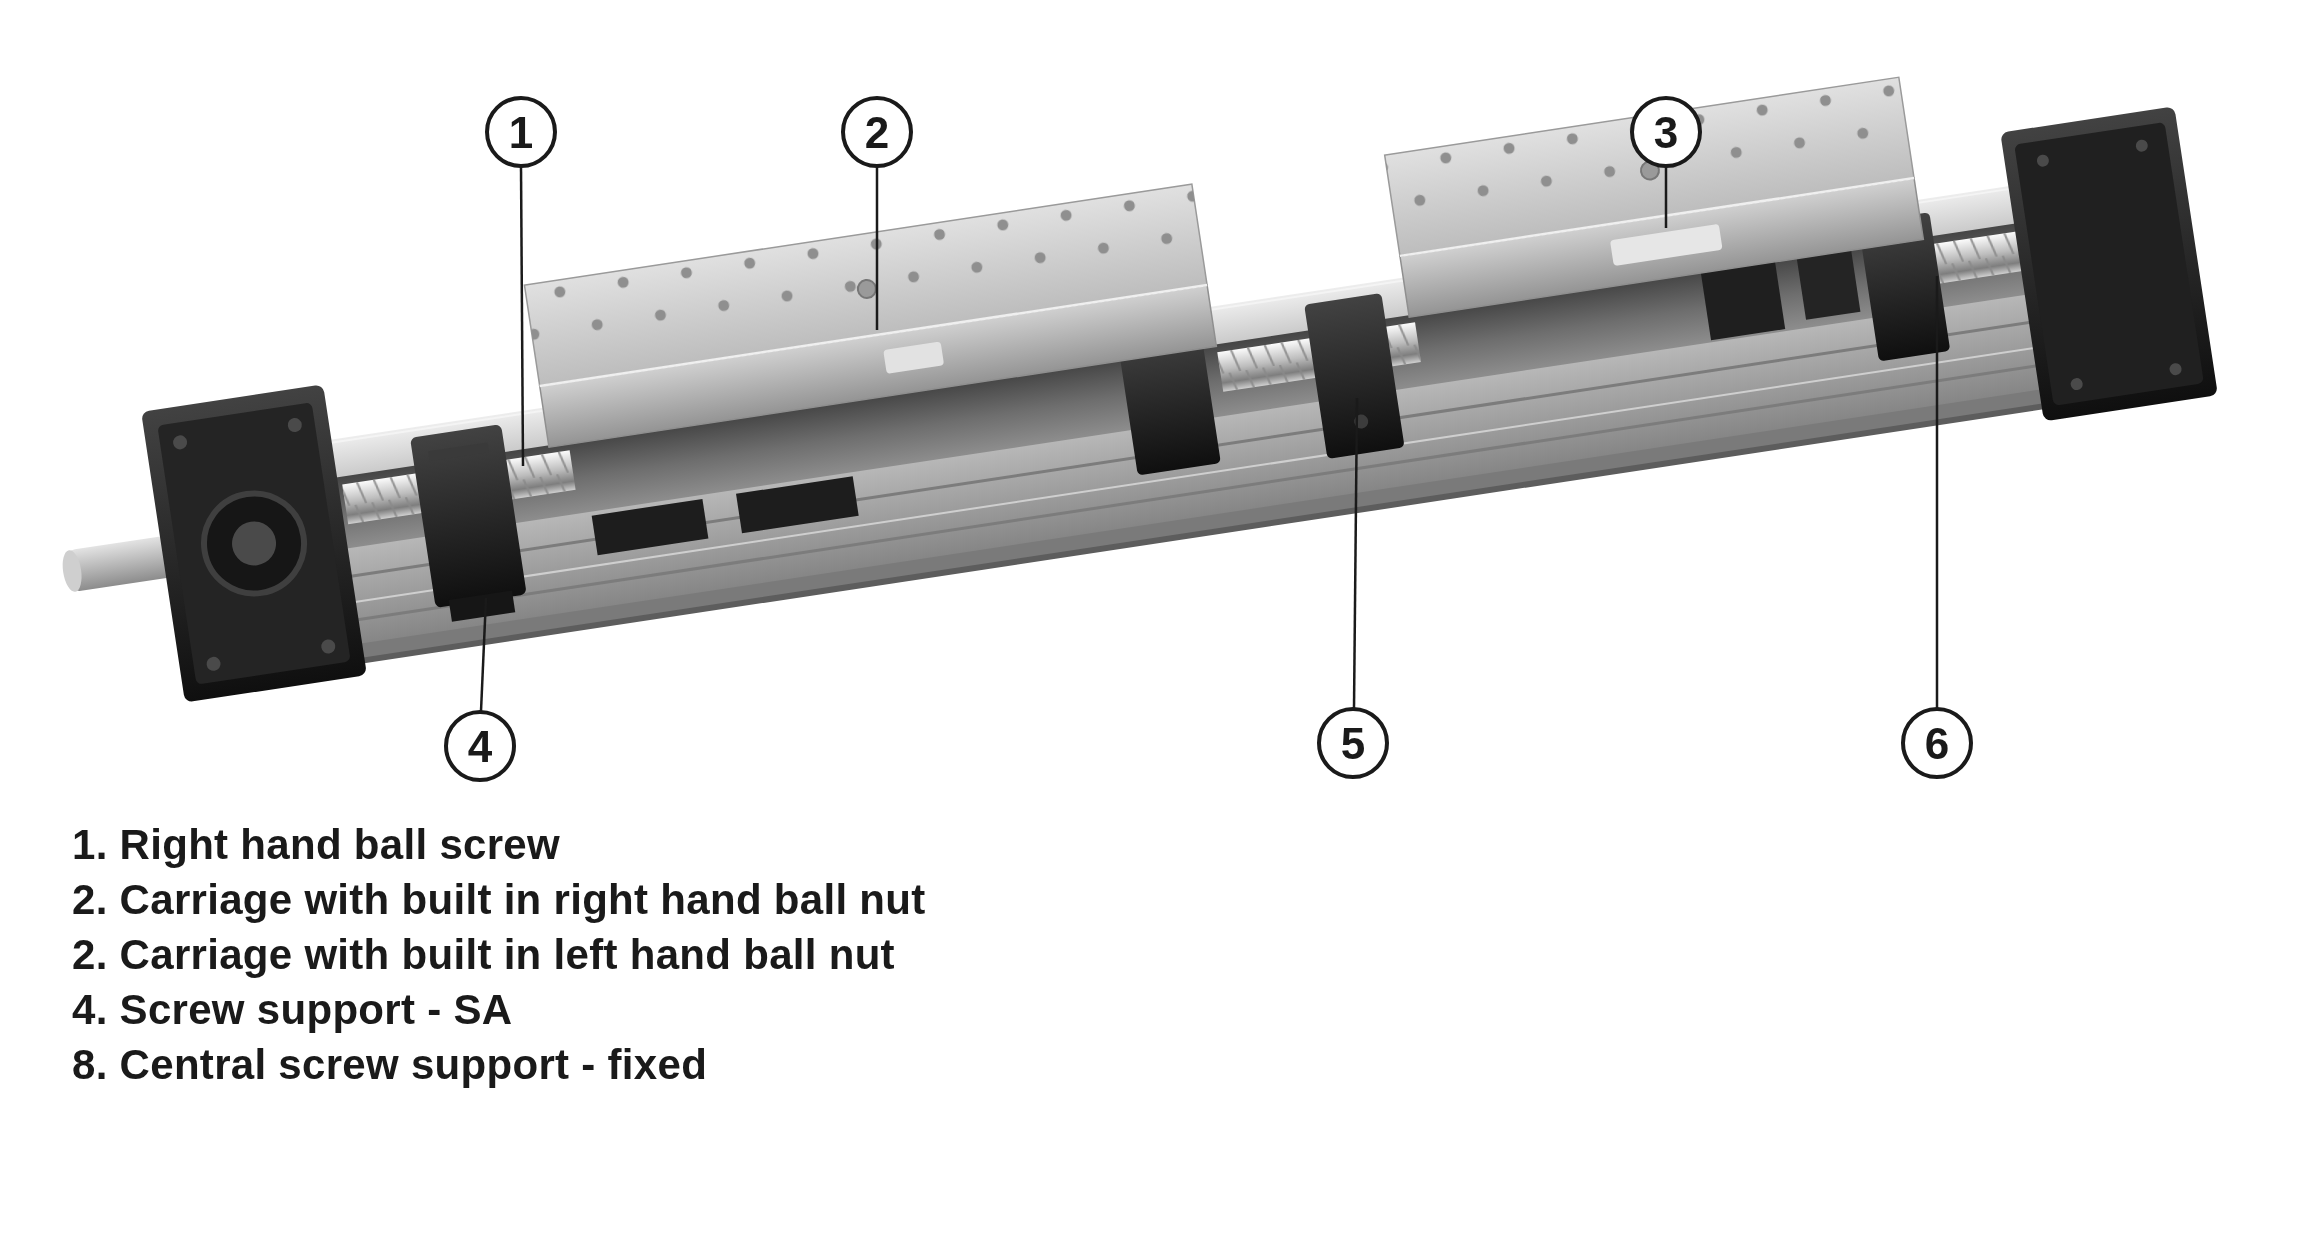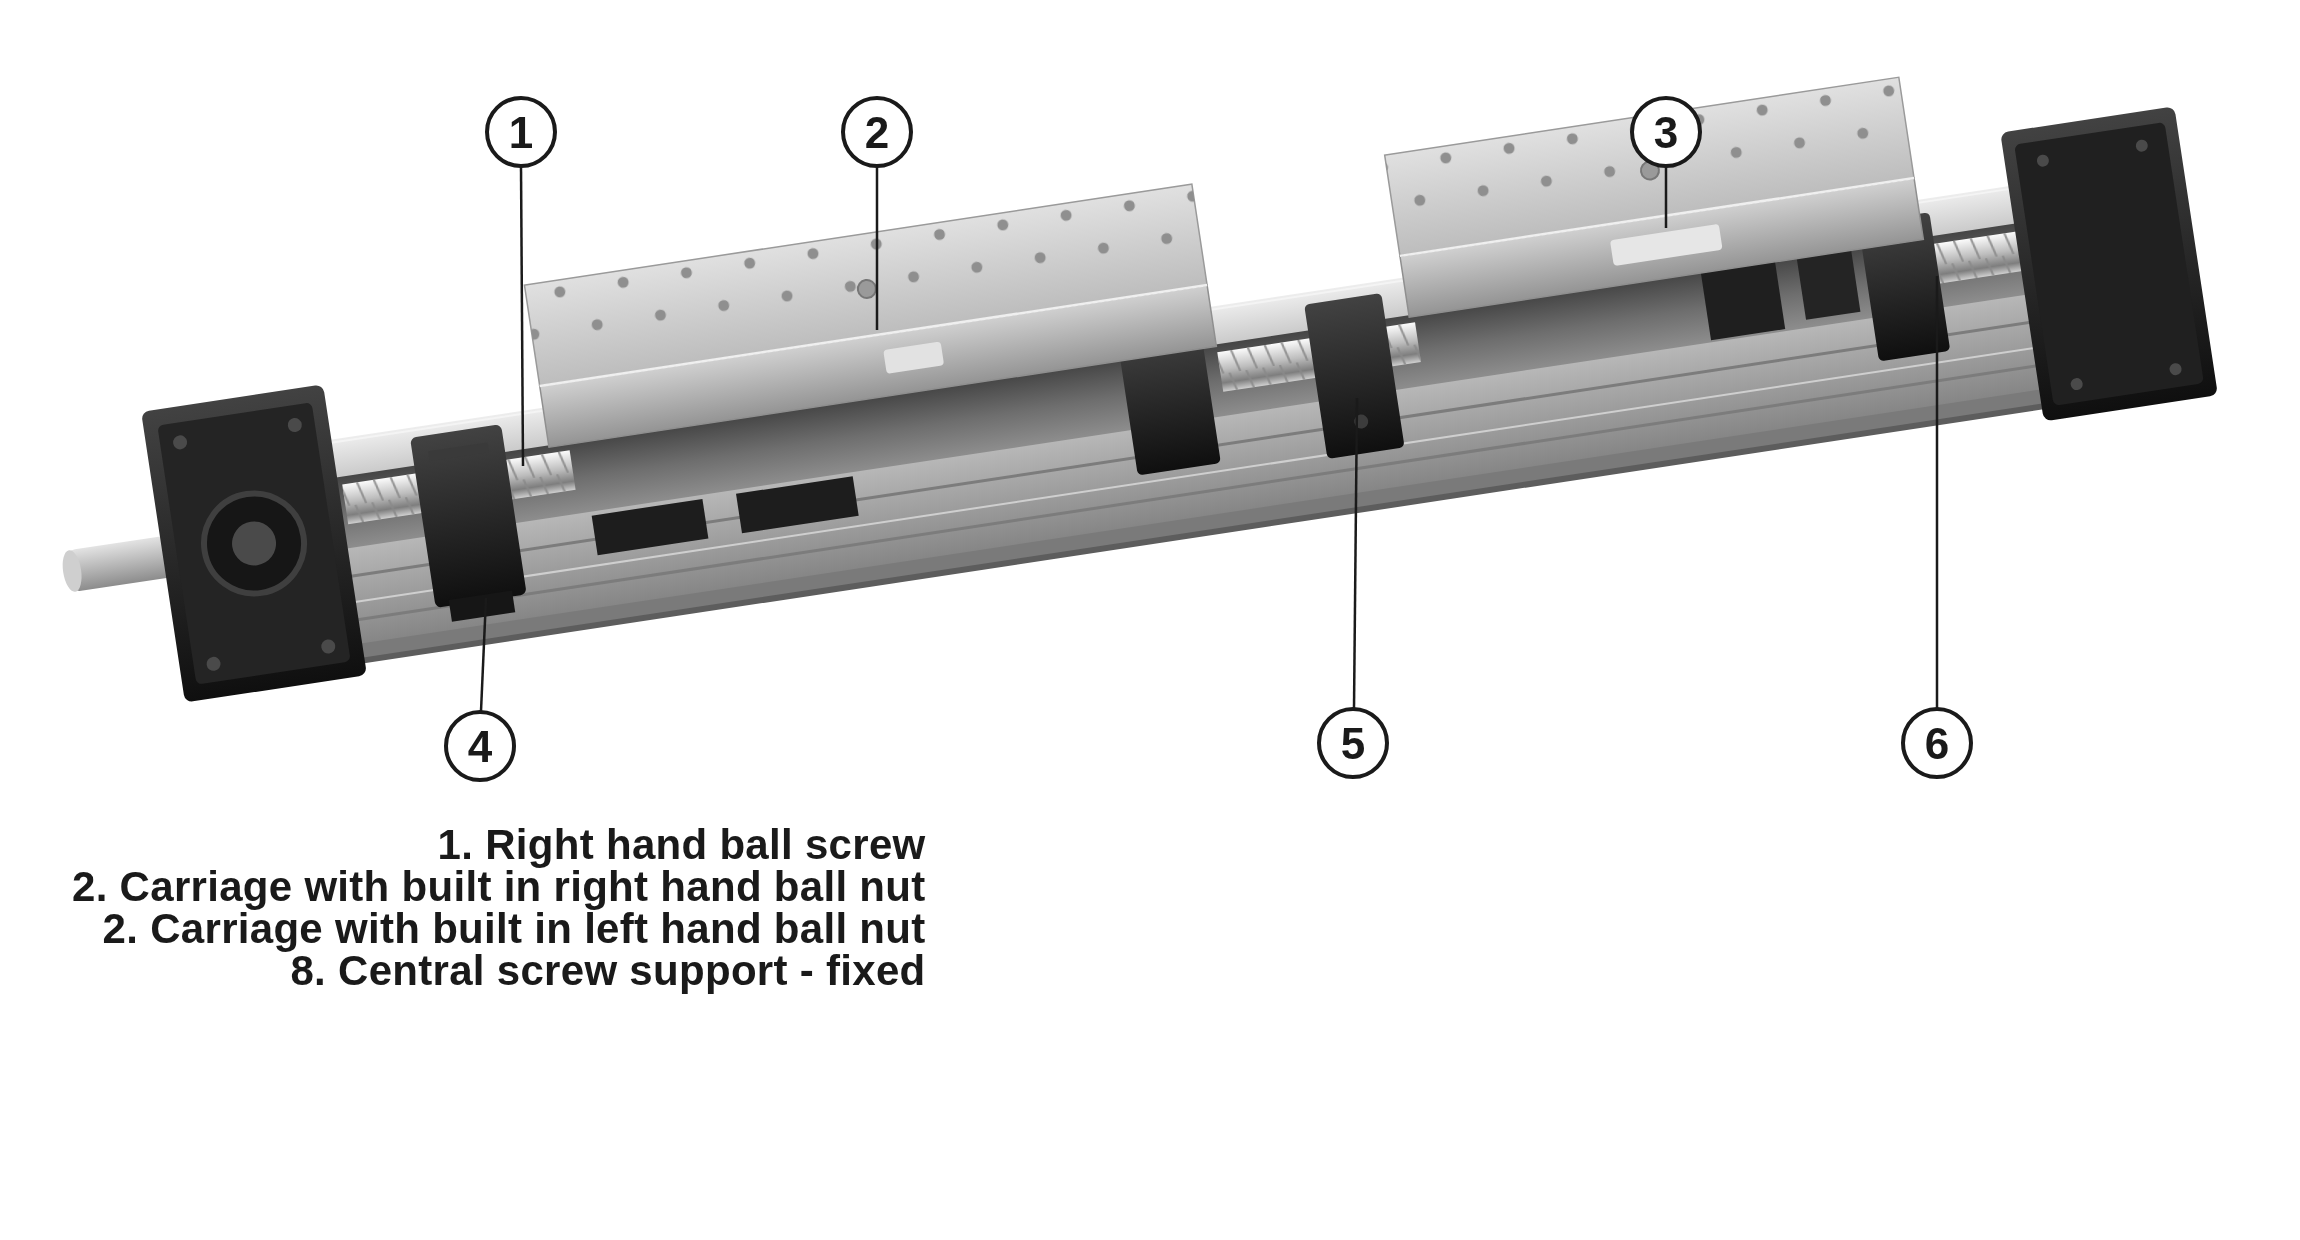--- a/index.html
+++ b/index.html
@@ -11,23 +11,23 @@
     font-family:"Liberation Sans",sans-serif;
   }
   .canvas svg{position:absolute;left:0;top:0;}
   .callout-num{
     font-family:"Liberation Sans",sans-serif;
     font-size:44px;font-weight:700;fill:#1a1a1a;
     text-anchor:middle;
   }
   .legend{
     position:absolute;left:72px;top:824px;
-    display:flex;flex-direction:column;
+    display:flex;flex-direction:column;gap:13px;
     font-size:42px;font-weight:700;color:#1a1a1a;
-    letter-spacing:0.3px;line-height:1.0;align-items:flex-end;
+    letter-spacing:0.3px;line-height:1.0;
   }
 </style>
 </head>
 <body>
 
 <div class="canvas">
 
   <svg width="2300" height="1240" viewBox="0 0 2300 1240">
     <defs>
       <linearGradient id="gTop" x1="0" y1="0" x2="0" y2="1">
@@ -194,16 +194,17 @@
         <circle cx="1937" cy="743" r="34" fill="#ffffff" stroke="#1a1a1a" stroke-width="4"></circle>
         <text class="callout-num" x="1937" y="759">6</text>
       </g>
     </g>
   </svg>
 
   <div class="legend">
     <div>1. Right hand ball screw</div>
     <div>2. Carriage with built in right hand ball nut</div>
     <div>2. Carriage with built in left hand ball nut</div>
+    <div>4. Screw support - SA</div>
     <div>8. Central screw support - fixed</div>
   </div>
 
 </div>
 
 </body></html>

